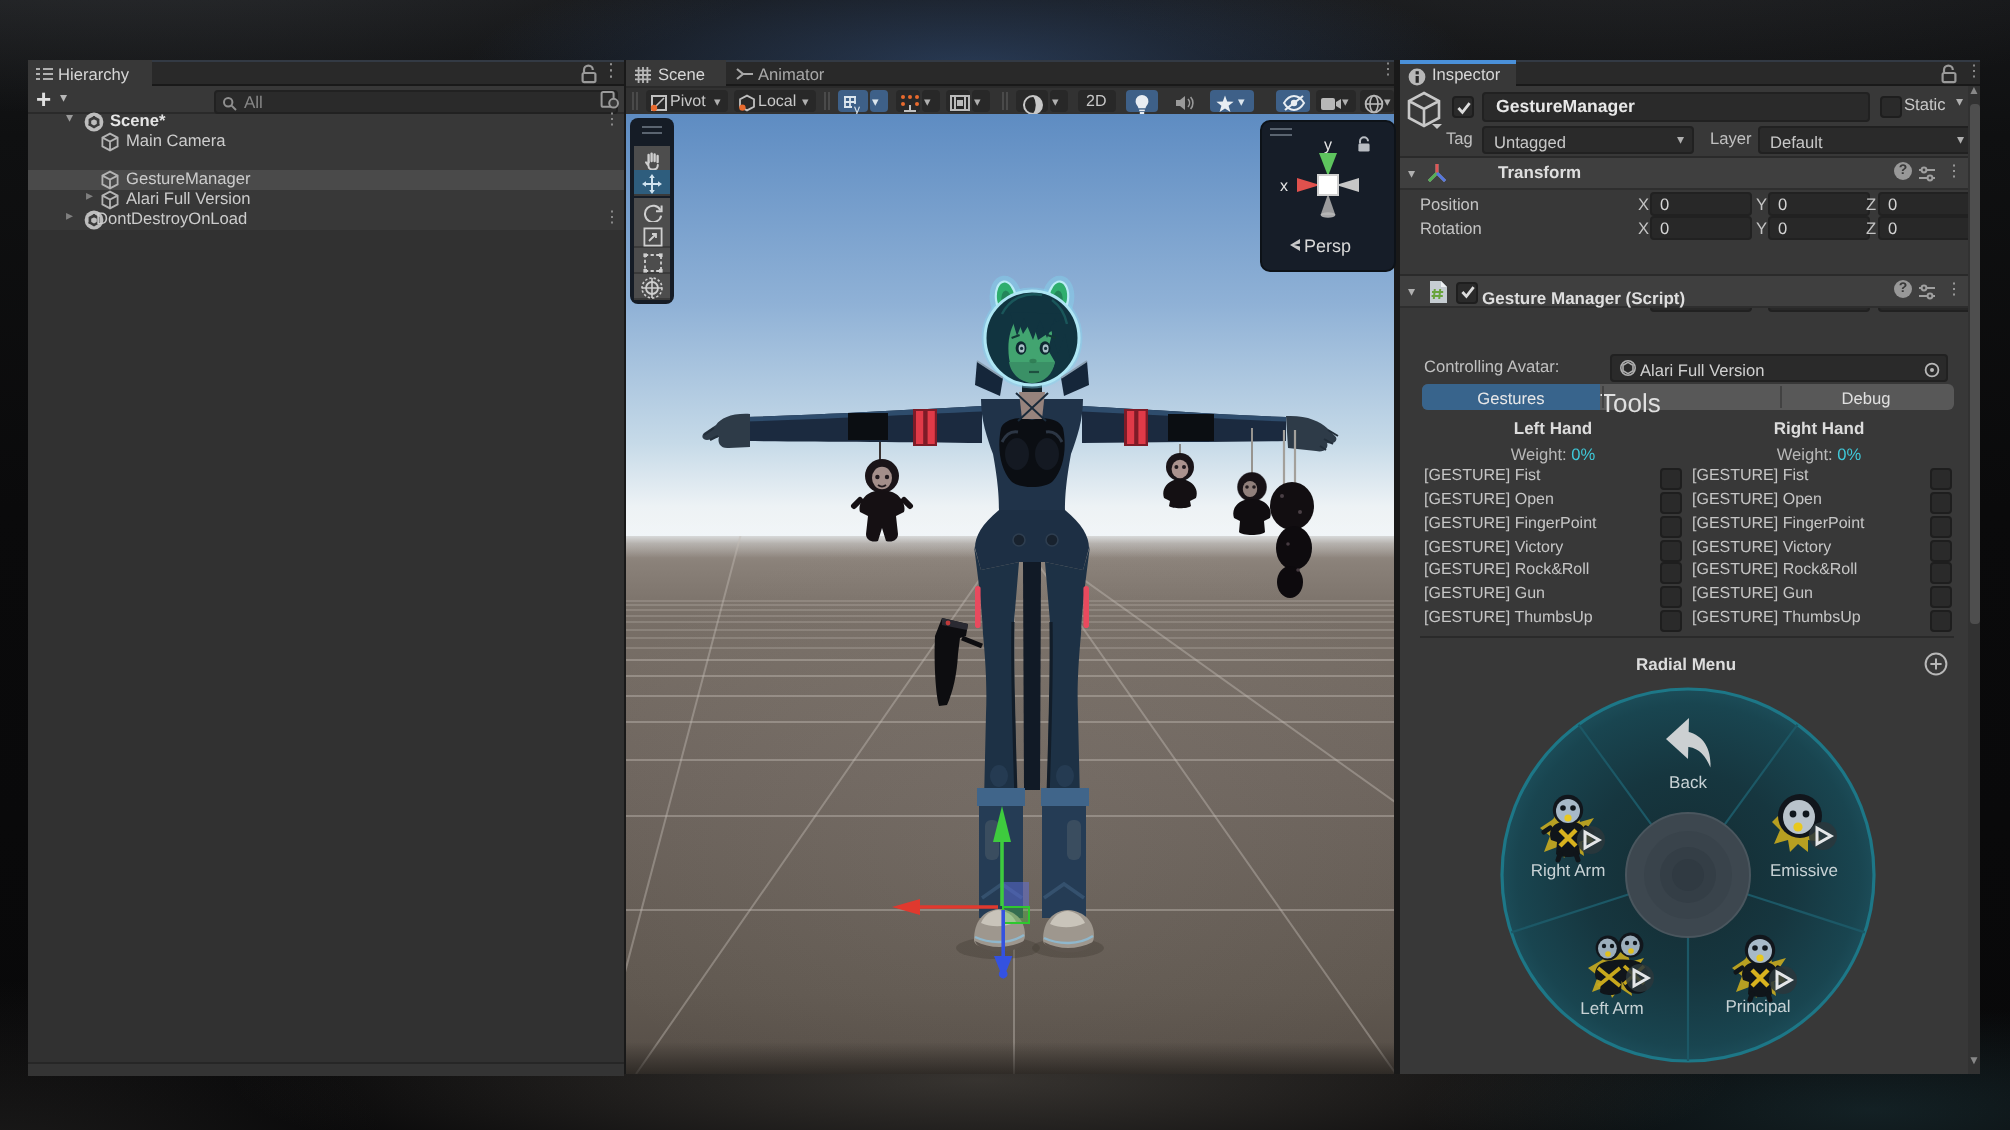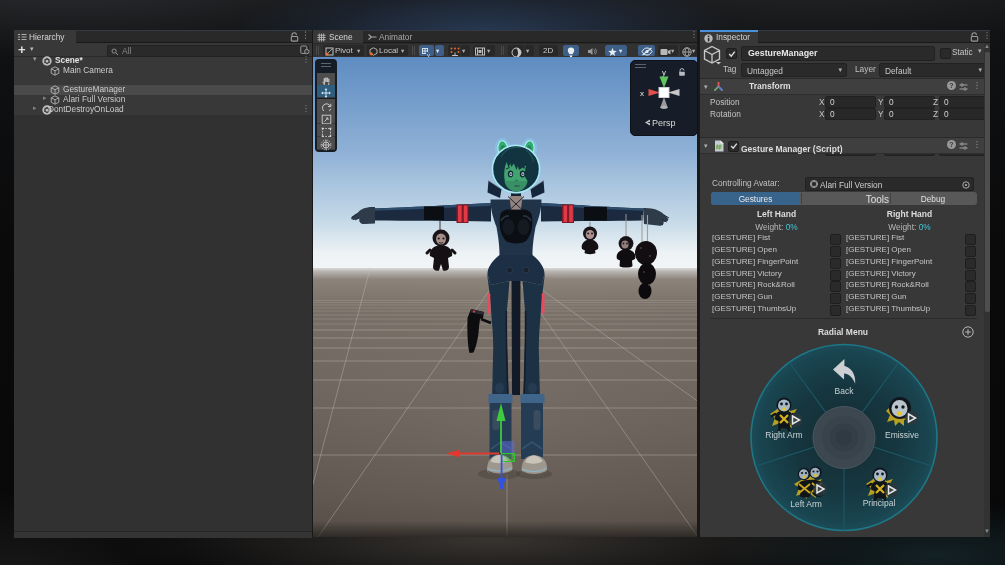--- a/index.html
+++ b/index.html
@@ -705,21 +705,21 @@
         </svg>
       <span class="txt" style="left:14px;top:1.5px;color:#d0d0d0;font-size:8.3px;">Alari Full Version</span>
       <svg class="abs" style="right:3px;top:2.5px;" width="8" height="8" viewBox="0 0 8 8">
           <circle cx="4" cy="4" r="3.2" fill="none" stroke="#b8b8b8" stroke-width="0.9"></circle>
           <circle cx="4" cy="4" r="1" fill="#b8b8b8"></circle>
         </svg>
     </div>
     <div class="abs" style="left:11px;top:162px;width:266px;height:13px;background:#585858;border-radius:3px;"></div>
     <div class="abs" style="left:11px;top:162px;width:89px;height:13px;background:#38648c;border-radius:3px 0 0 3px;"></div>
     <div class="txt" style="left:11px;top:164px;width:89px;text-align:center;color:#e8e8e8;font-size:8.3px;">Gestures</div>
-    <div class="txt" style="left:100px;top:164px;width:89px;text-align:right;color:#e0e0e0;font-size:10px;">Tools</div>
+    <div class="txt" style="left:100px;top:164px;width:89px;text-align:left;color:#e0e0e0;font-size:13px;">Tools</div>
     <div class="txt" style="left:189px;top:164px;width:88px;text-align:center;color:#e0e0e0;font-size:8.3px;">Debug</div>
     <div class="abs" style="left:100.5px;top:163px;width:1px;height:11px;background:#424242;"></div>
     <div class="abs" style="left:189.5px;top:163px;width:1px;height:11px;background:#424242;"></div>
     <div class="txt" style="left:0;top:179px;width:153px;text-align:center;font-weight:bold;color:#dcdcdc;font-size:8.5px;">Left Hand</div>
     <div class="txt" style="left:133px;top:179px;width:153px;text-align:center;font-weight:bold;color:#dcdcdc;font-size:8.5px;">Right Hand</div>
     <div class="txt" style="left:0;top:191.5px;width:153px;text-align:center;color:#b8b8b8;font-size:8.3px;">Weight: <span style="color:#3fc8d8;">0%</span></div>
     <div class="txt" style="left:133px;top:191.5px;width:153px;text-align:center;color:#b8b8b8;font-size:8.3px;">Weight: <span style="color:#3fc8d8;">0%</span></div>
     <div class="grow" style="top:203.9px;">
         <span class="txt" style="left:12px;">[GESTURE] Fist</span>
         <div class="cb" style="left:130px;top:0px;"></div>

